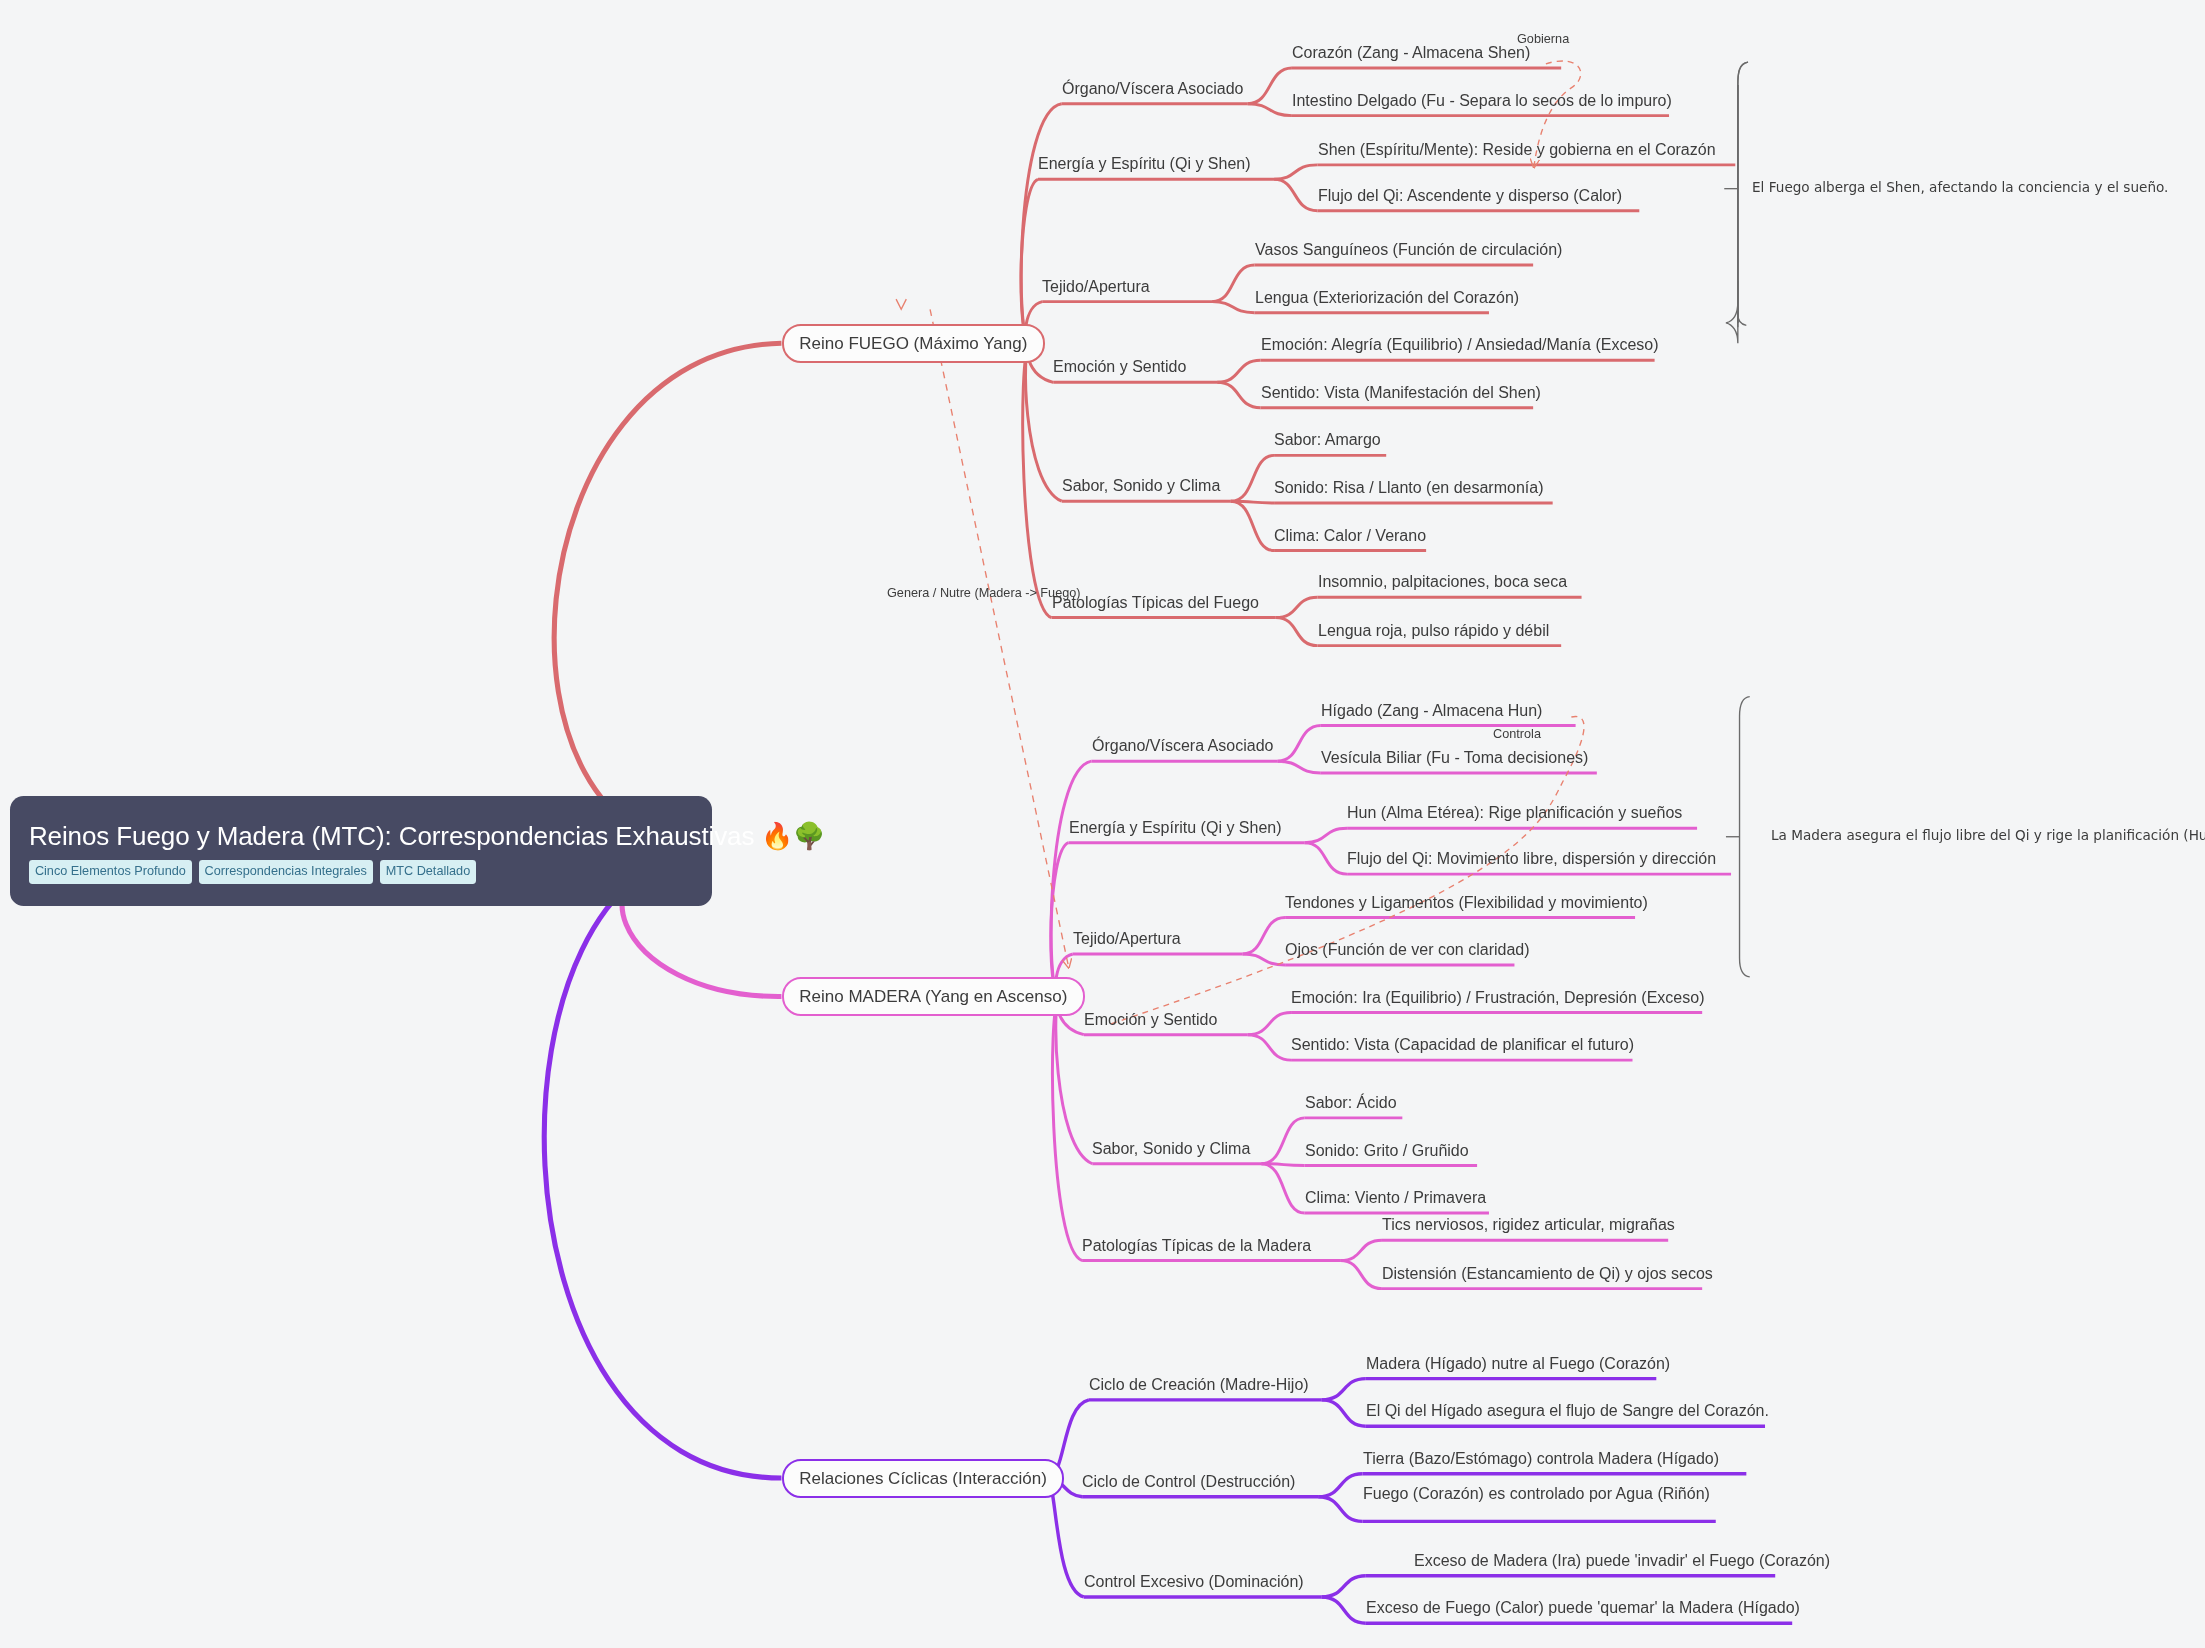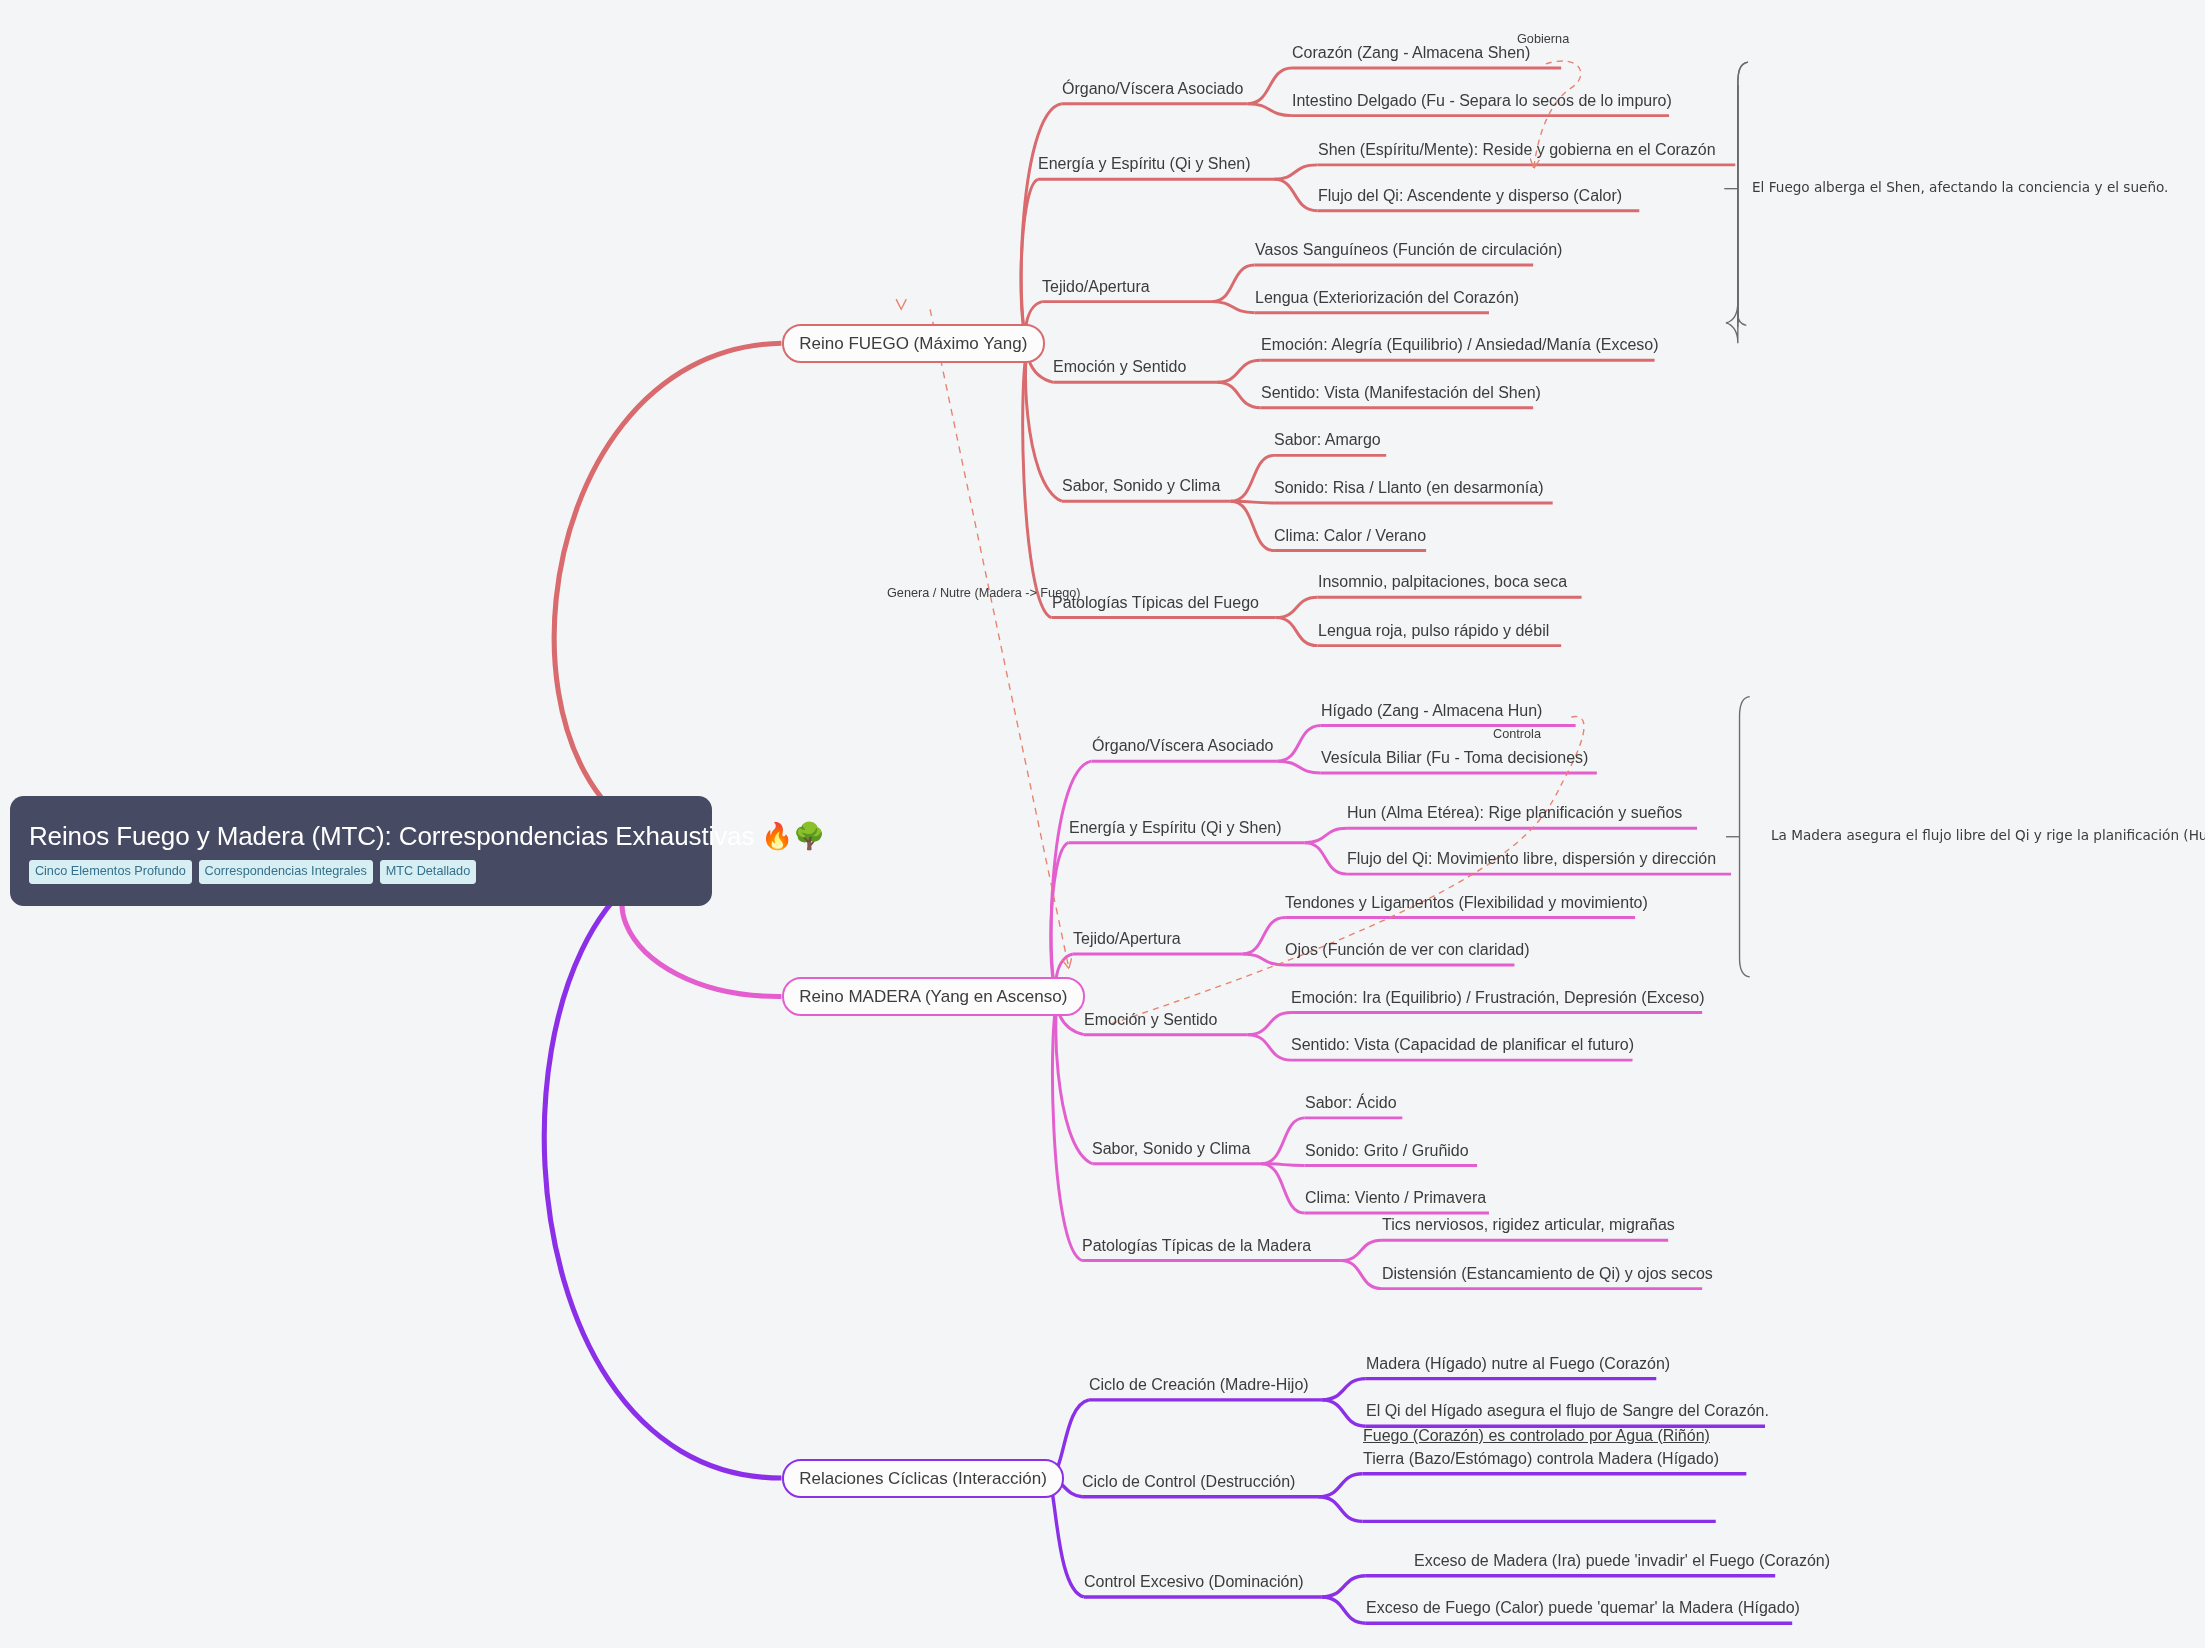--- a/index.html
+++ b/index.html
@@ -344,21 +344,21 @@
   <div class="tnode" style="left:1382px; top:1217px;">Tics nerviosos, rigidez articular, migrañas</div>
   <div class="tnode" style="left:1382px; top:1266px;">Distensión (Estancamiento de Qi) y ojos secos</div>
 
   <div class="tnode" style="left:1089px; top:1377px;">Ciclo de Creación (Madre-Hijo)</div>
   <div class="tnode" style="left:1082px; top:1474px;">Ciclo de Control (Destrucción)</div>
   <div class="tnode" style="left:1084px; top:1574px;">Control Excesivo (Dominación)</div>
 
   <div class="tnode" style="left:1366px; top:1356px;">Madera (Hígado) nutre al Fuego (Corazón)</div>
   <div class="tnode" style="left:1366px; top:1403px;">El Qi del Hígado asegura el flujo de Sangre del Corazón.</div>
   <div class="tnode" style="left:1363px; top:1451px;">Tierra (Bazo/Estómago) controla Madera (Hígado)</div>
-  <div class="tnode" style="left:1363px; top:1428px;text-decoration:underline;">Fuego (Corazón) es controlado por Agua (Riñón)</div>
+  <div class="tnode" style="left:1363px; top:1486px;">Fuego (Corazón) es controlado por Agua (Riñón)</div>
   <div class="tnode" style="left:1366px; top:1553px;margin-left:48px;">Exceso de Madera (Ira) puede 'invadir' el Fuego (Corazón)</div>
   <div class="tnode" style="left:1366px; top:1600px;">Exceso de Fuego (Calor) puede 'quemar' la Madera (Hígado)</div>
 
   <div class="xlabel" style="left:1517px; top:32px;">Gobierna</div>
   <div class="xlabel" style="left:1493px; top:727px;">Controla</div>
   <div class="xlabel" style="left:887px; top:586px;">Genera / Nutre (Madera -&gt; Fuego)</div>
 
   <div class="side-note" style="left:1752px; top:179px;">El Fuego alberga el Shen, afectando la conciencia y el sueño.</div>
   <div class="side-note" style="left:1771px; top:827px;">La Madera asegura el flujo libre del Qi y rige la planificación (Hun).</div>
 

